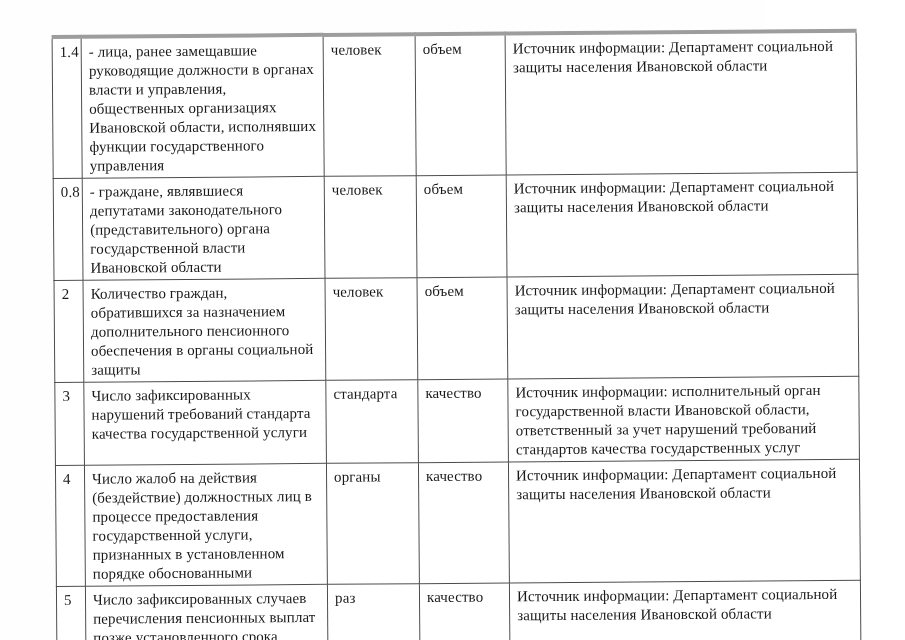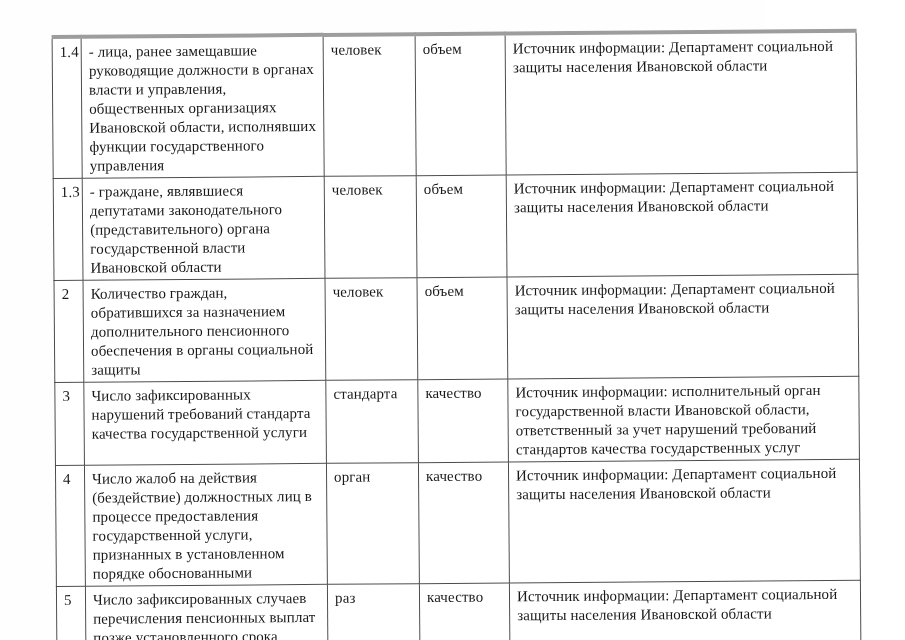--- a/index.html
+++ b/index.html
@@ -87,21 +87,21 @@
       </colgroup>
       <tbody>
         <tr class="r-14">
           <td class="num">1.4</td>
           <td class="desc">- лица, ранее замещавшие руководящие должности в органах власти и управления, общественных организациях Ивановской области, исполнявших функции государственного управления</td>
           <td class="unit">человек</td>
           <td class="kind">объем</td>
           <td class="src">Источник информации: Департамент социальной защиты населения Ивановской области</td>
         </tr>
         <tr class="r-15">
-          <td class="num">1.3</td>
+          <td class="num">0.8</td>
           <td class="desc">- граждане, являвшиеся депутатами законодательного (представительного) органа государственной власти Ивановской области</td>
           <td class="unit">человек</td>
           <td class="kind">объем</td>
           <td class="src">Источник информации: Департамент социальной защиты населения Ивановской области</td>
         </tr>
         <tr class="r-2">
           <td class="num">2</td>
           <td class="desc">Количество граждан, обратившихся за назначением дополнительного пенсионного обеспечения в органы социальной защиты</td>
           <td class="unit">человек</td>
           <td class="kind">объем</td>
@@ -110,21 +110,21 @@
         <tr class="r-3">
           <td class="num">3</td>
           <td class="desc">Число зафиксированных нарушений требований стандарта качества государственной услуги</td>
           <td class="unit">стандарта</td>
           <td class="kind">качество</td>
           <td class="src">Источник информации: исполнительный орган государственной власти Ивановской области, ответственный за учет нарушений требований стандартов качества государственных услуг</td>
         </tr>
         <tr class="r-4">
           <td class="num">4</td>
           <td class="desc">Число жалоб на действия (бездействие) должностных лиц в процессе предоставления государственной услуги, признанных в установленном порядке обоснованными</td>
-          <td class="unit">орган</td>
+          <td class="unit">органы</td>
           <td class="kind">качество</td>
           <td class="src">Источник информации: Департамент социальной защиты населения Ивановской области</td>
         </tr>
         <tr class="r-5">
           <td class="num">5</td>
           <td class="desc">Число зафиксированных случаев перечисления пенсионных выплат позже установленного срока</td>
           <td class="unit">раз</td>
           <td class="kind">качество</td>
           <td class="src">Источник информации: Департамент социальной защиты населения Ивановской области</td>
         </tr>

